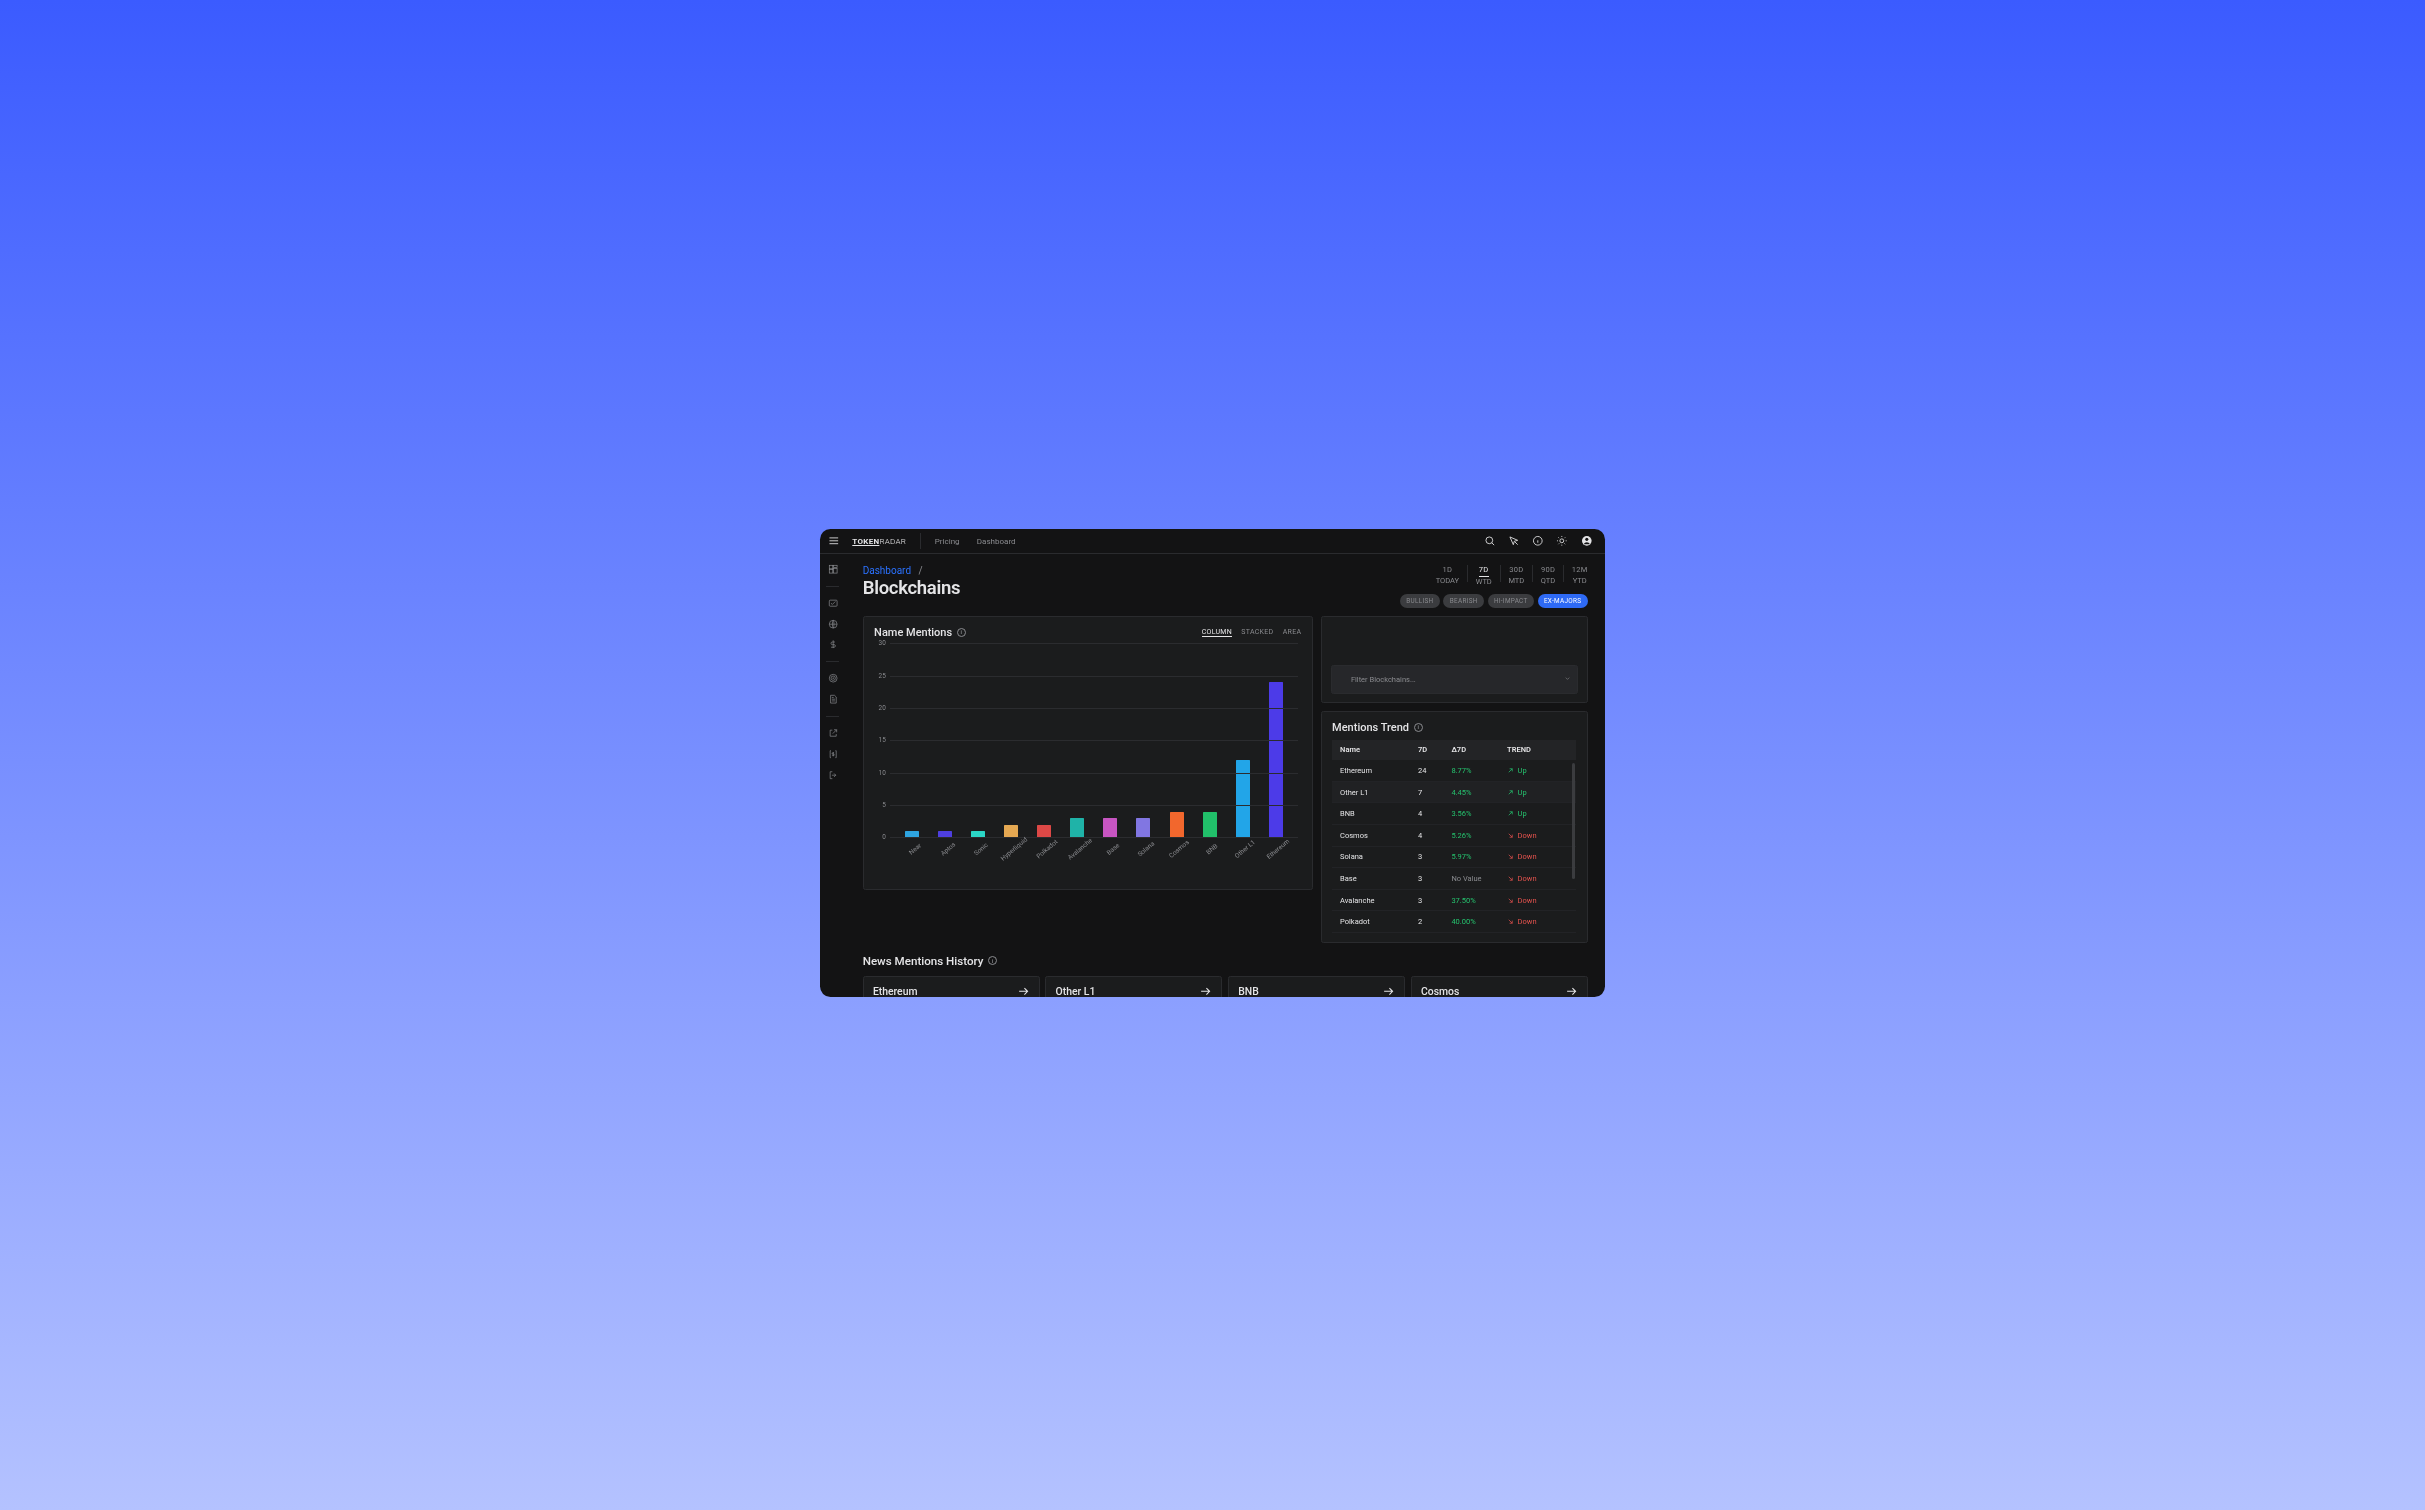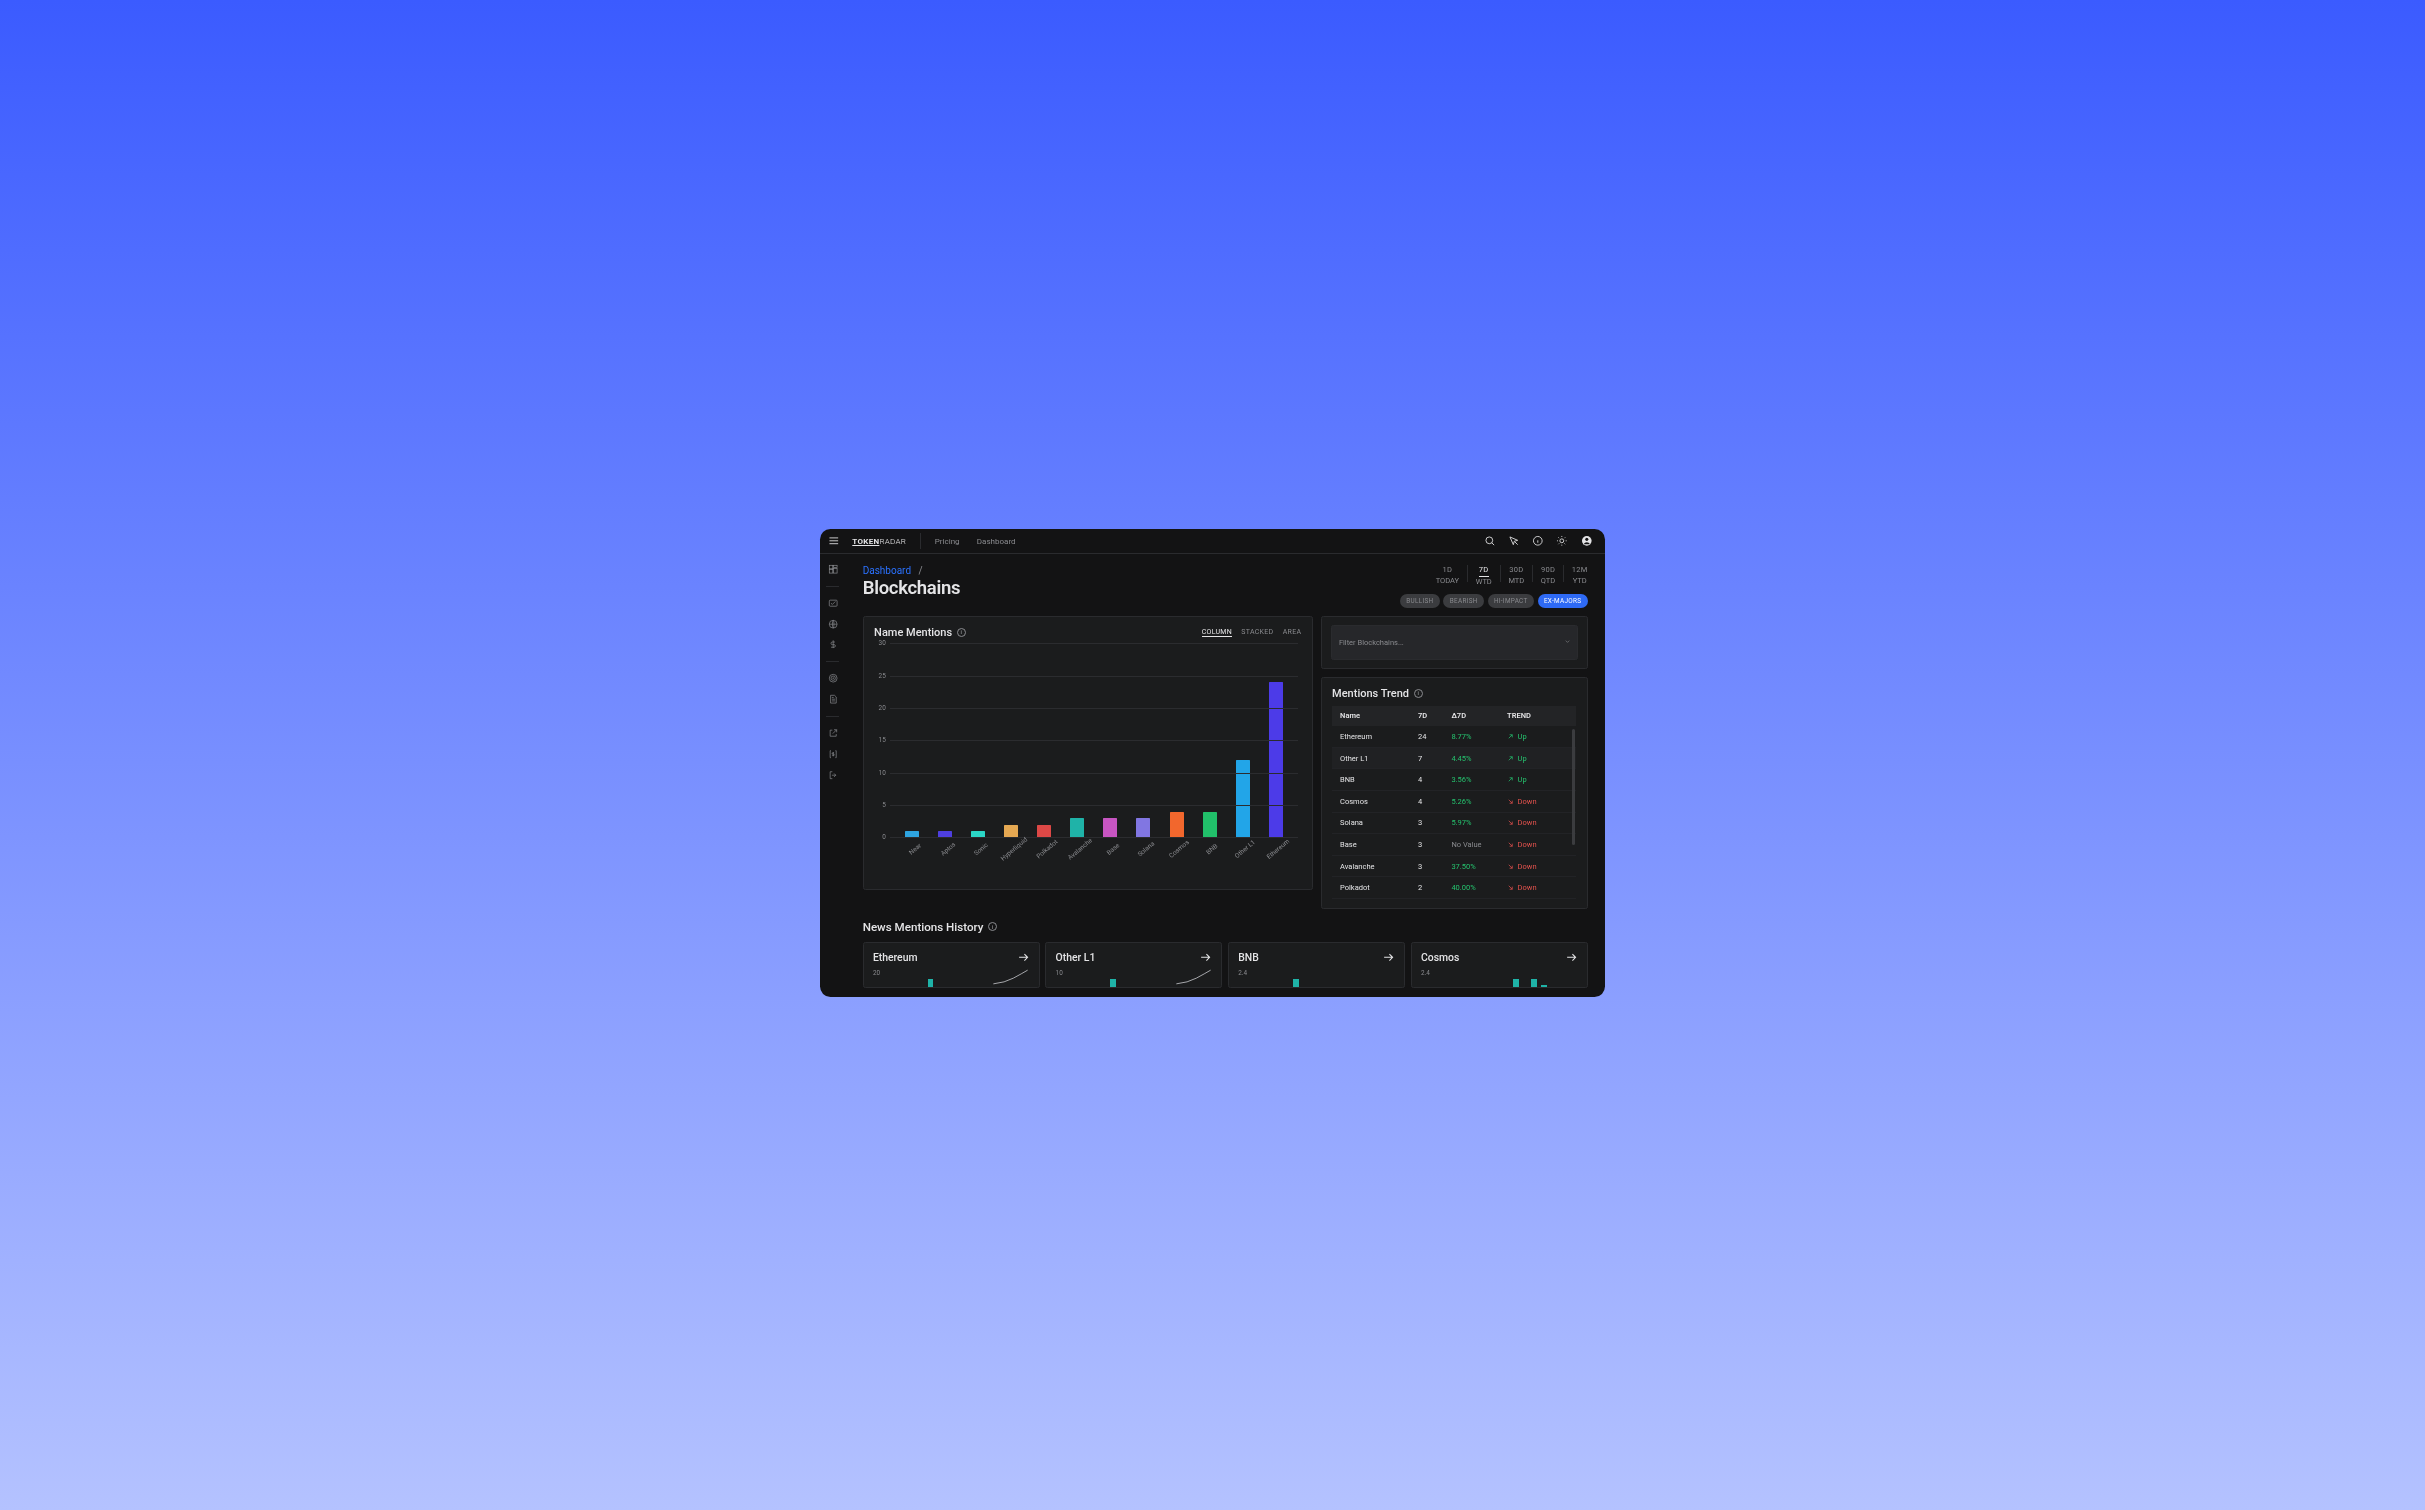--- a/index.html
+++ b/index.html
@@ -101,22 +101,22 @@
   .row1{display:flex;gap:8px;}
   .panel{
     background:var(--bg-panel);border:0.6px solid var(--border);
     border-radius:2.3px;padding:9.2px 10.4px;
   }
   .panel-chart{flex:0 0 450px;height:274px;}
   .right-col{flex:1;display:flex;flex-direction:column;gap:8px;}
   .filter-wrap{background:var(--bg-panel);border:0.6px solid var(--border);border-radius:2.3px;padding:8px 9.2px;}
   .filter-input{
     background:var(--bg-input);border:0.6px solid var(--border);border-radius:2.3px;
-    height:35px;display:flex;align-items:center;padding:0 7px;
-    color:var(--text-dim);font-size:7.5px;position:relative;
+    height:29px;display:flex;align-items:center;padding:0 19px;
+    color:var(--text-dim);font-size:7.5px;position:relative;margin-top:40px;
   }
   .filter-input .chev{position:absolute;right:5.8px;}
   .panel-trend{flex:1;display:flex;flex-direction:column;}
   .panel-title{font-size:11px;font-weight:500;display:flex;align-items:center;gap:4.6px;}
   .info-icon{width:9.2px;height:9.2px;border:0.8px solid var(--text-dim);border-radius:50%;display:inline-flex;align-items:center;justify-content:center;font-size:5.8px;color:var(--text-dim);}
   .chart-controls{margin-left:auto;display:flex;gap:9.2px;font-size:7px;color:var(--text-dim);letter-spacing:0.3px;}
   .chart-controls span.active{color:var(--text);border-bottom:0.6px solid var(--text);padding-bottom:0.6px;}
   .panel-head{display:flex;align-items:center;margin-bottom:4.6px;}
   
   .chart-area{position:relative;height:231px;margin-top:3.5px;}

